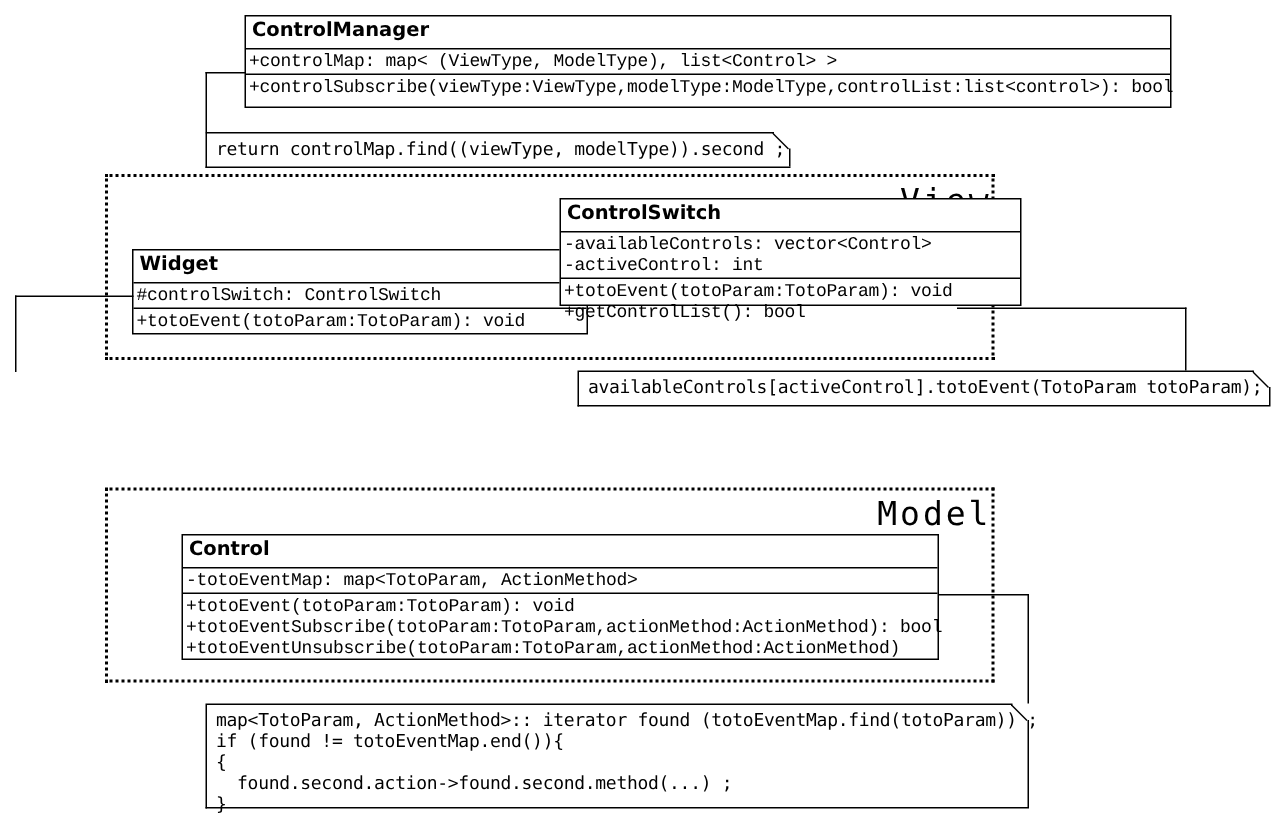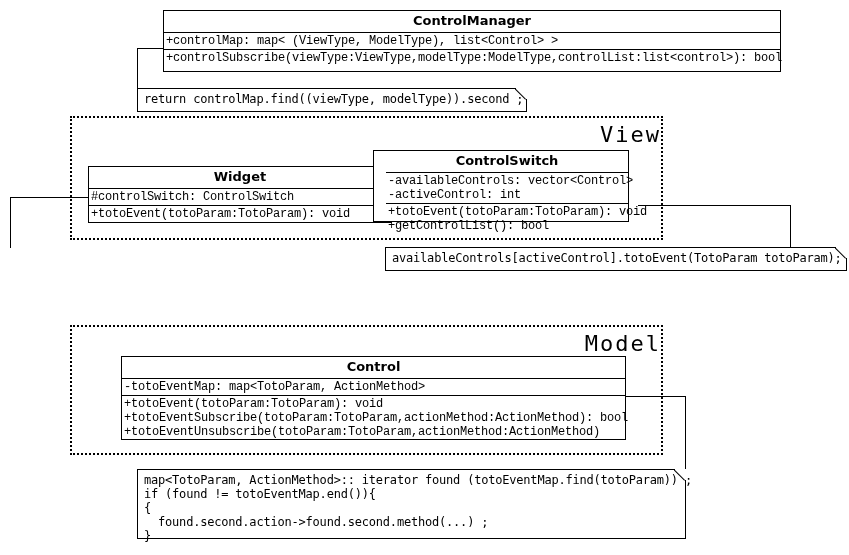--- a/index.html
+++ b/index.html
@@ -21,21 +21,20 @@
   }
 
   
   .uml-class {
     position: absolute;
     border: 1px solid #000;
     background: #ffffff;
     box-sizing: border-box;
   }
   .uml-class .cls-name {
-    text-align: center;
     font-family: "DejaVu Sans", sans-serif;
     font-weight: bold;
     font-size: 13px;
     line-height: 16px;
     padding: 2px 4px 3px 4px;
     border-bottom: 1px solid #000;
     white-space: nowrap;
   }
   .uml-class .cls-compartment {
     padding: 1px 0 1px 2px;
@@ -163,21 +162,21 @@
   <div class="uml-class" style="left:88px; top:166px; width:304px; height:57px;">
     <div class="cls-name">Widget</div>
     <div class="cls-compartment">
       <div class="cls-line">#controlSwitch: ControlSwitch</div>
     </div>
     <div class="cls-compartment">
       <div class="cls-line">+totoEvent(totoParam:TotoParam): void</div>
     </div>
   </div>
 
-  <div class="uml-class" style="left:373px; top:150px; width:256px; height:72px;padding-left:12px;">
+  <div class="uml-class" style="left:373px; top:132px; width:308px; height:72px;">
     <div class="cls-name">ControlSwitch</div>
     <div class="cls-compartment">
       <div class="cls-line">-availableControls: vector&lt;Control&gt;</div>
       <div class="cls-line">-activeControl: int</div>
     </div>
     <div class="cls-compartment">
       <div class="cls-line">+totoEvent(totoParam:TotoParam): void</div>
       <div class="cls-line">+getControlList(): bool</div>
     </div>
   </div>

